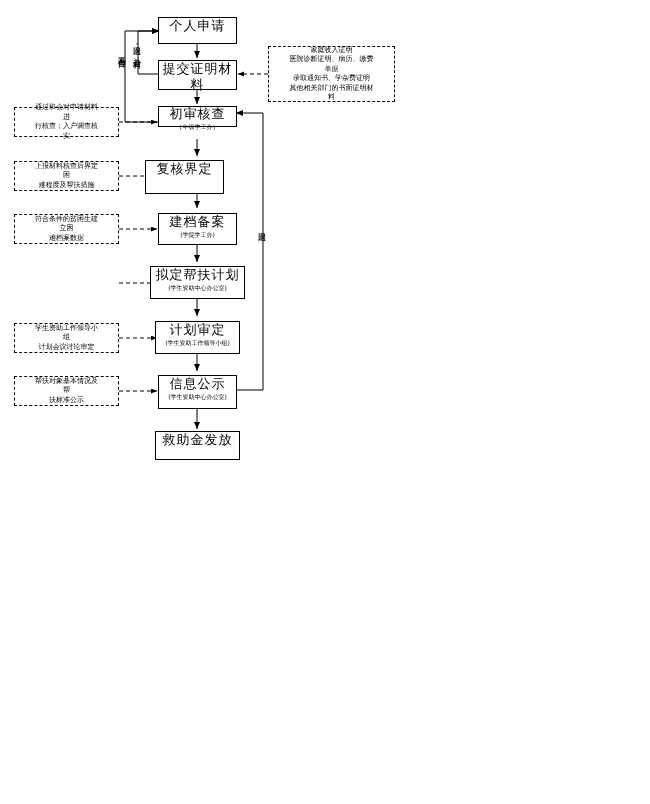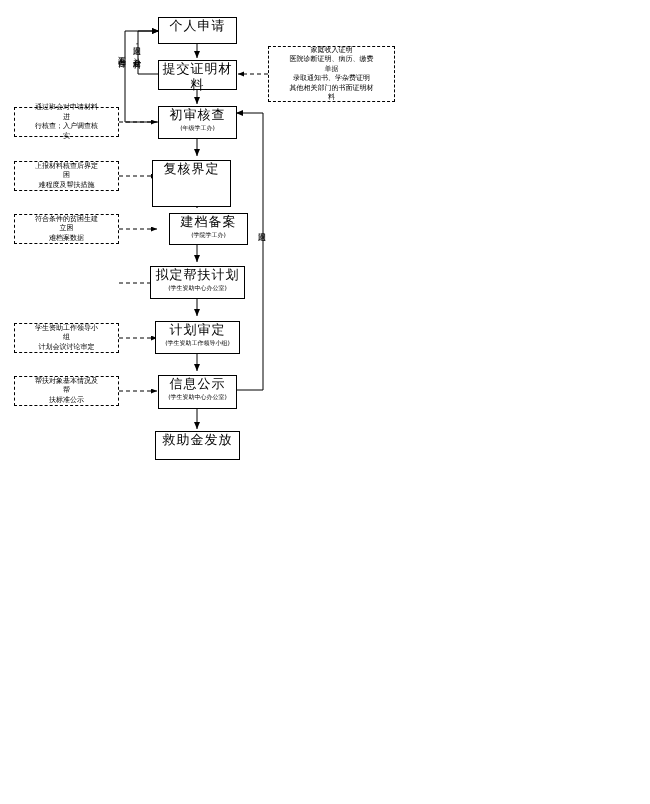--- a/index.html
+++ b/index.html
@@ -104,31 +104,31 @@
   </svg>
 
   <div class="node" style="left:158px;top:17px;width:79px;height:27px;">
     <div class="main">个人申请</div>
   </div>
 
   <div class="node" style="left:158px;top:60px;width:79px;height:30px;">
     <div class="main">提交证明材料</div>
   </div>
 
-  <div class="node" style="left:158px;top:106px;width:79px;height:33px;">
+  <div class="node" style="left:158px;top:106px;width:79px;height:21px;font-family:Liberation Mono, monospace;">
     <div class="main">初审核查</div>
     <div class="sub">(年级学工办)</div>
   </div>
 
-  <div class="node" style="left:152px;top:160px;width:79px;height:47px;gap:41px;">
+  <div class="node" style="left:145px;top:160px;width:79px;height:34px;gap:41px;">
     <div class="main">复核界定</div>
     <div class="sub">(学院学工办)</div>
   </div>
 
-  <div class="node" style="left:158px;top:213px;width:79px;height:32px;margin-left:11px;">
+  <div class="node" style="left:158px;top:213px;width:79px;height:32px;">
     <div class="main">建档备案</div>
     <div class="sub">(学院学工办)</div>
   </div>
 
   <div class="node" style="left:155px;top:321px;width:85px;height:33px;">
     <div class="main">计划审定</div>
     <div class="sub">(学生资助工作领导小组)</div>
   </div>
 
   <div class="node" style="left:150px;top:266px;width:95px;height:33px;">

